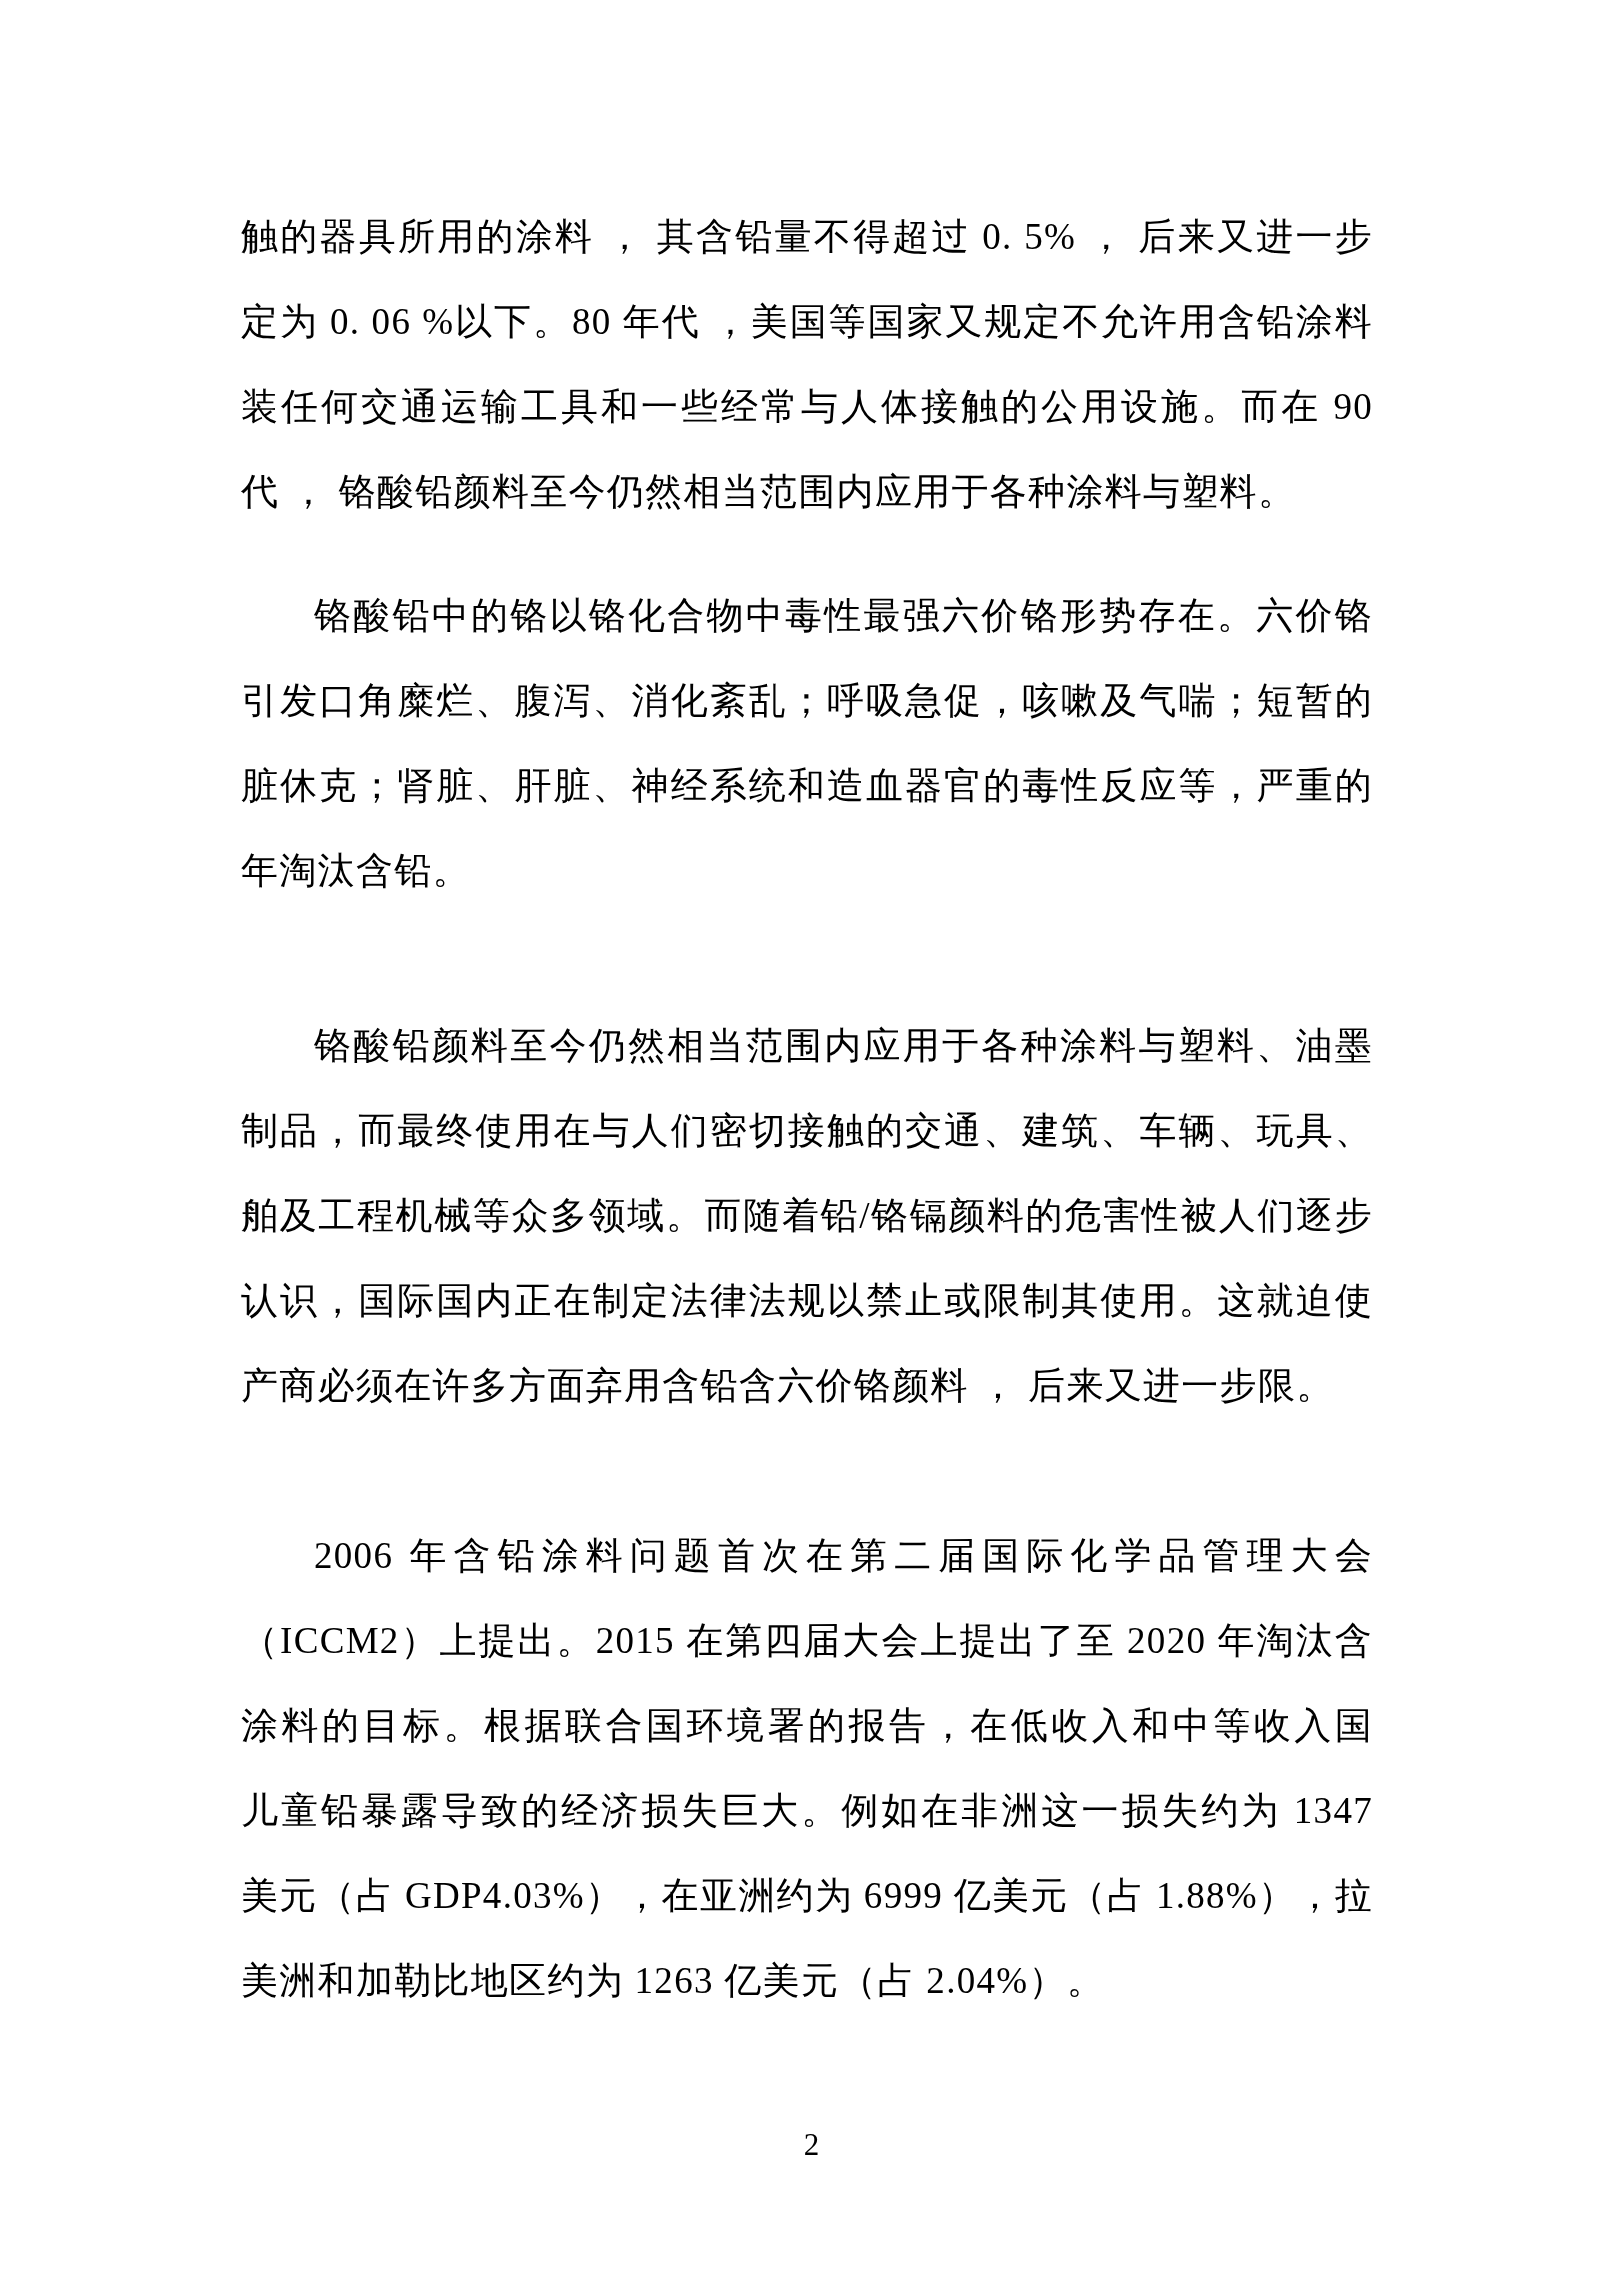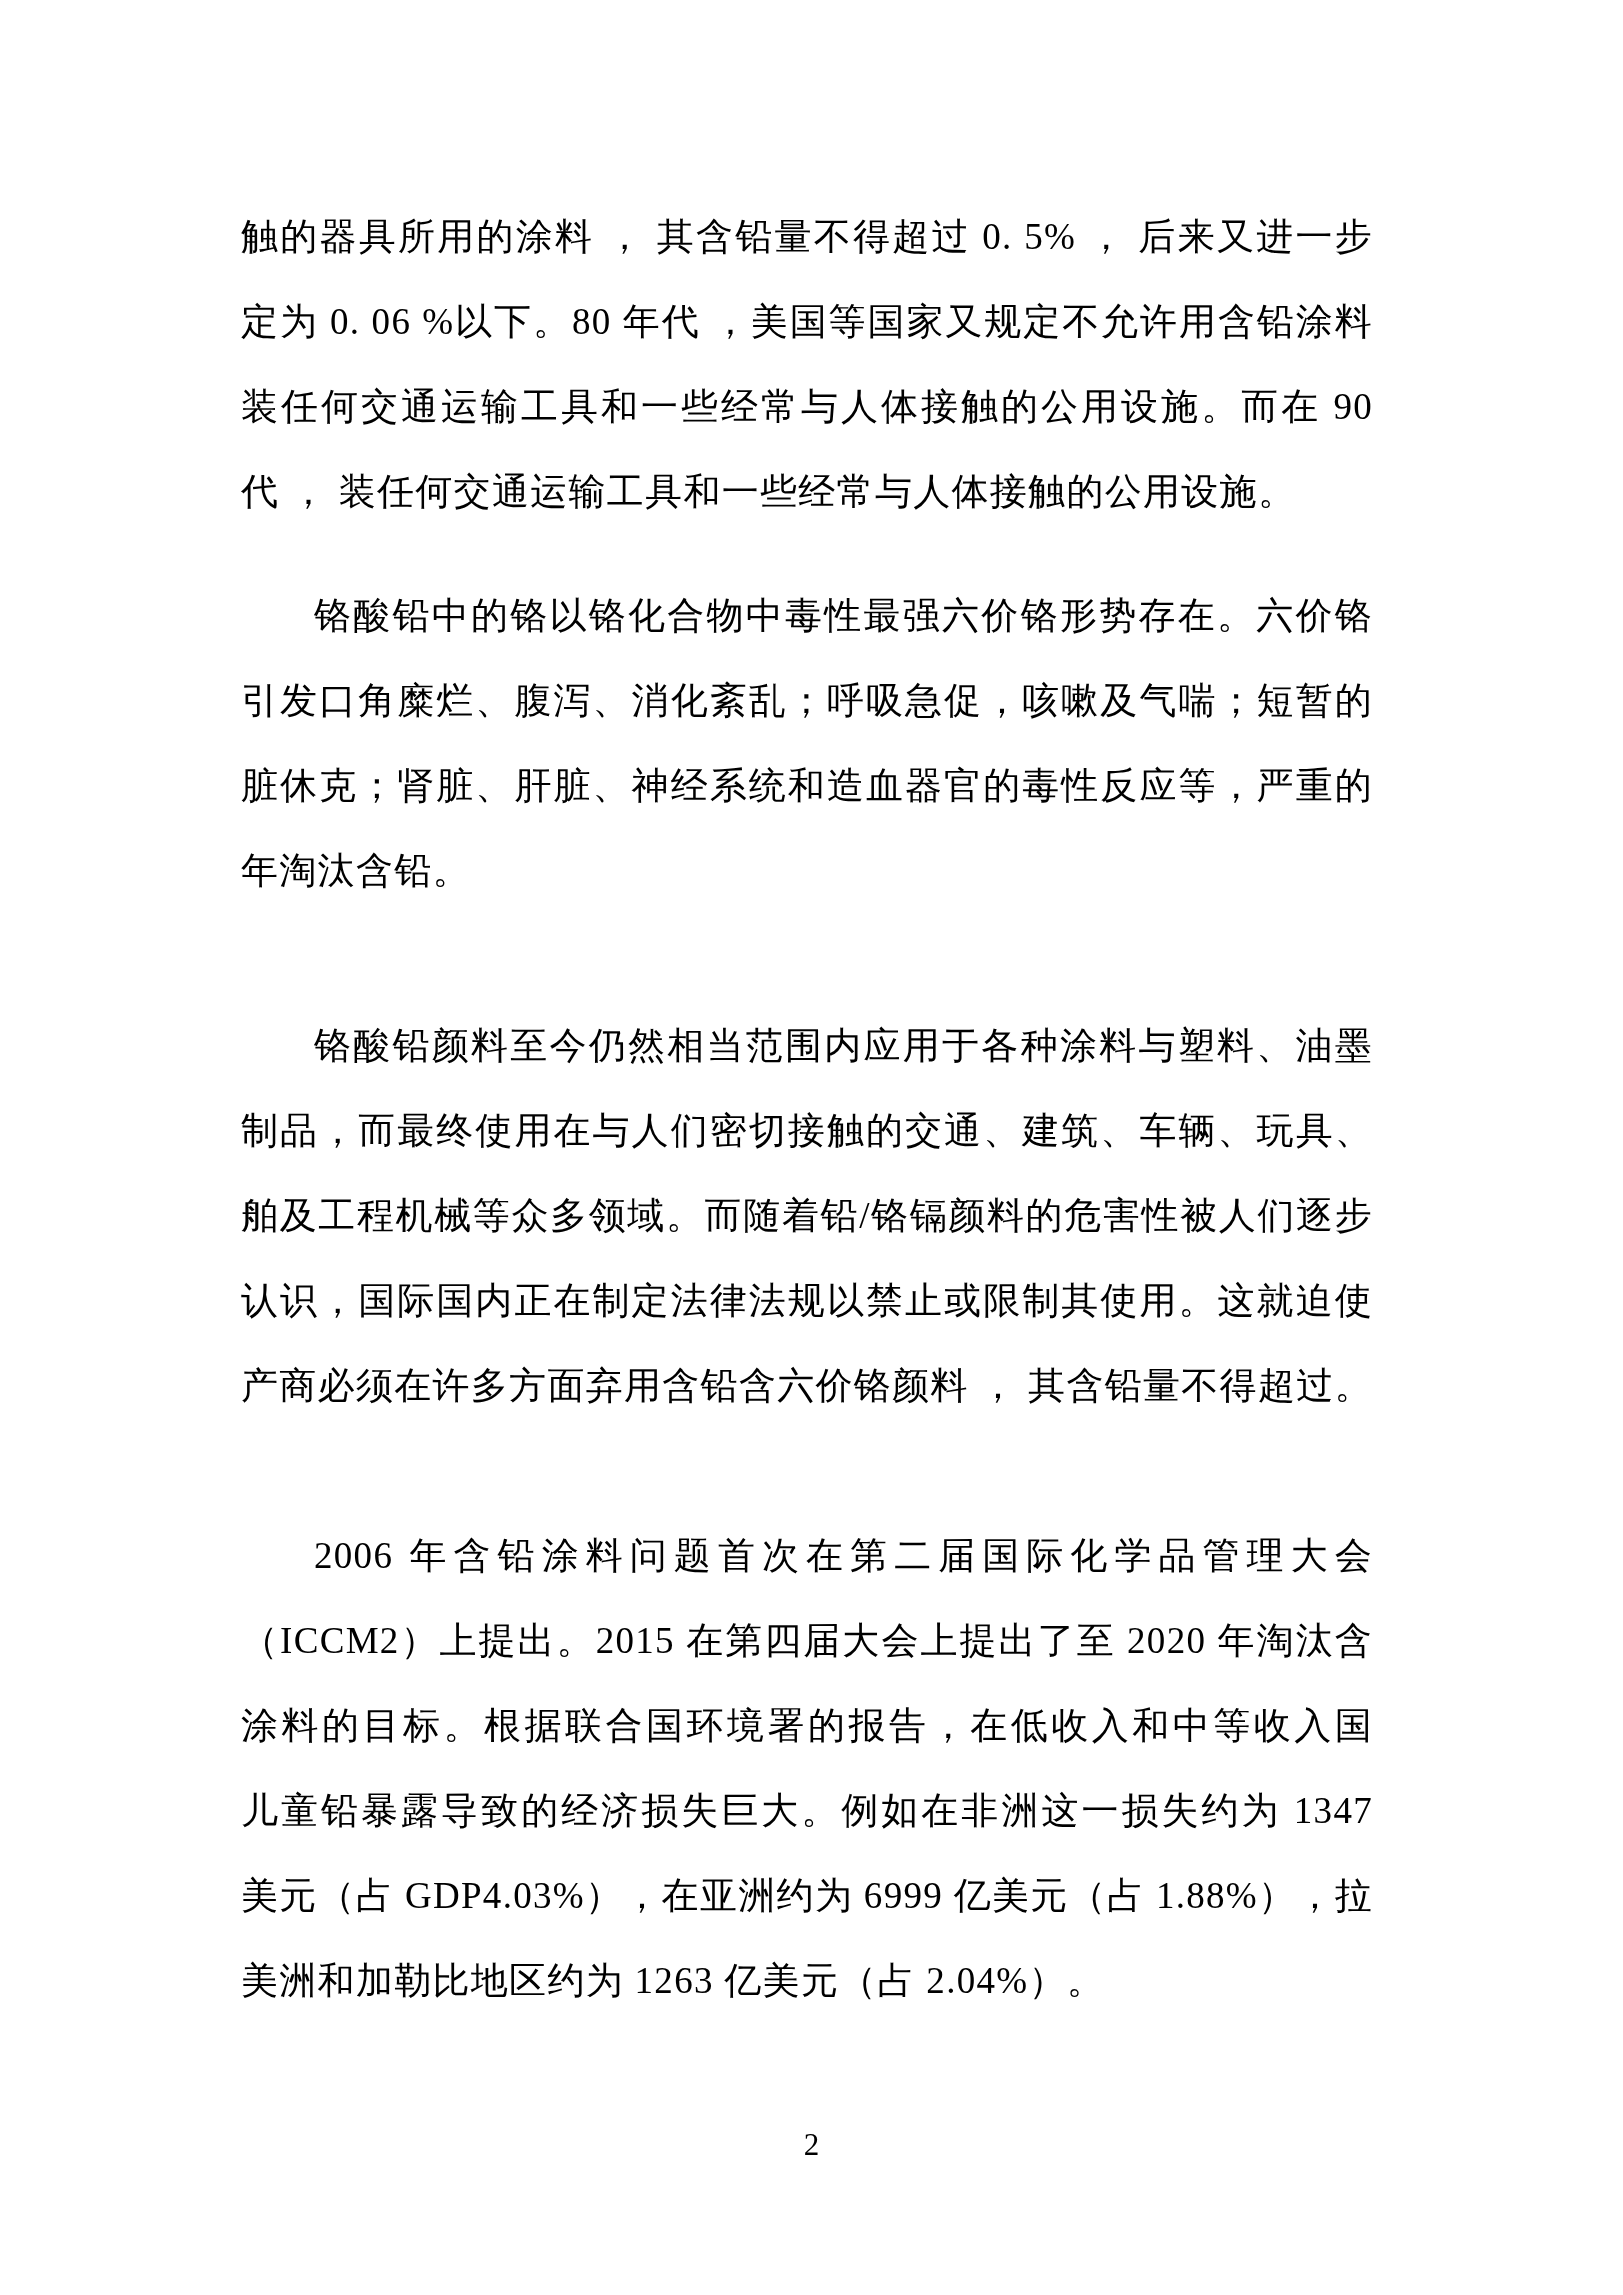--- a/index.html
+++ b/index.html
@@ -59,36 +59,36 @@
 </head>
 <body>
 
 <div class="page">
   <div class="content">
 
     <div class="para gap-s">
       <div class="line">触的器具所用的涂料 ， 其含铅量不得超过 0. 5% ， 后来又进一步限</div>
       <div class="line">定为 0. 06 %以下。80 年代 ，美国等国家又规定不允许用含铅涂料涂</div>
       <div class="line">装任何交通运输工具和一些经常与人体接触的公用设施。而在 90 年</div>
-      <div class="line end">代 ， 装任何交通运输工具和一些经常与人体接触的公用设施。</div>
+      <div class="line end">代 ， 铬酸铅颜料至今仍然相当范围内应用于各种涂料与塑料。</div>
     </div>
 
     <div class="para gap-l">
       <div class="line ind">铬酸铅中的铬以铬化合物中毒性最强六价铬形势存在。六价铬会</div>
       <div class="line">引发口角糜烂、腹泻、消化紊乱；呼吸急促，咳嗽及气喘；短暂的心</div>
       <div class="line">脏休克；肾脏、肝脏、神经系统和造血器官的毒性反应等，严重的可</div>
       <div class="line end">年淘汰含铅。</div>
     </div>
 
     <div class="para gap-m">
       <div class="line ind">铬酸铅颜料至今仍然相当范围内应用于各种涂料与塑料、油墨等</div>
       <div class="line">制品，而最终使用在与人们密切接触的交通、建筑、车辆、玩具、船</div>
       <div class="line">舶及工程机械等众多领域。而随着铅/铬镉颜料的危害性被人们逐步</div>
       <div class="line">认识，国际国内正在制定法律法规以禁止或限制其使用。这就迫使生</div>
-      <div class="line end">产商必须在许多方面弃用含铅含六价铬颜料 ， 其含铅量不得超过。</div>
+      <div class="line end">产商必须在许多方面弃用含铅含六价铬颜料 ， 后来又进一步限。</div>
     </div>
 
     <div class="para">
       <div class="line ind">2006 年含铅涂料问题首次在第二届国际化学品管理大会</div>
       <div class="line">（ICCM2）上提出。2015 在第四届大会上提出了至 2020 年淘汰含铅</div>
       <div class="line">涂料的目标。根据联合国环境署的报告，在低收入和中等收入国家，</div>
       <div class="line">儿童铅暴露导致的经济损失巨大。例如在非洲这一损失约为 1347 亿</div>
       <div class="line">美元（占 GDP4.03%），在亚洲约为 6999 亿美元（占 1.88%），拉丁</div>
       <div class="line end">美洲和加勒比地区约为 1263 亿美元（占 2.04%）。</div>
     </div>

